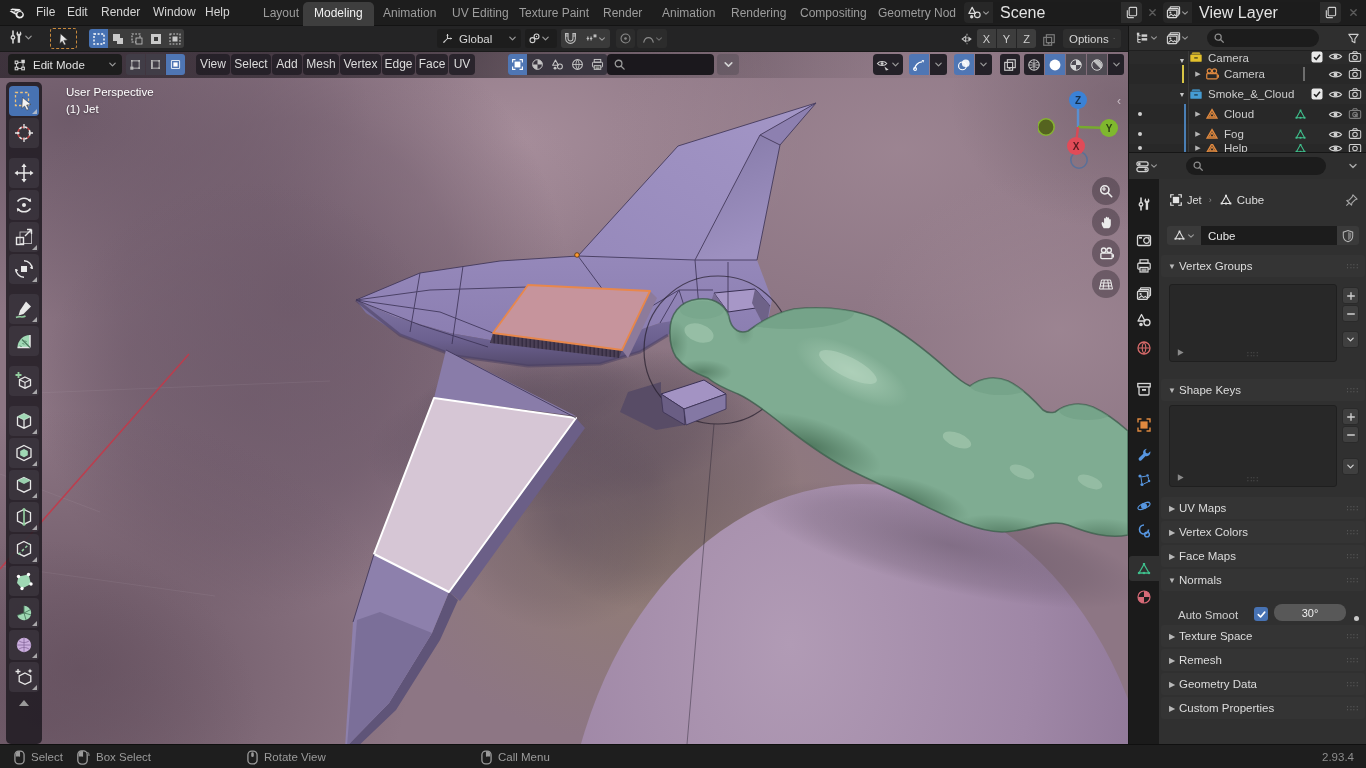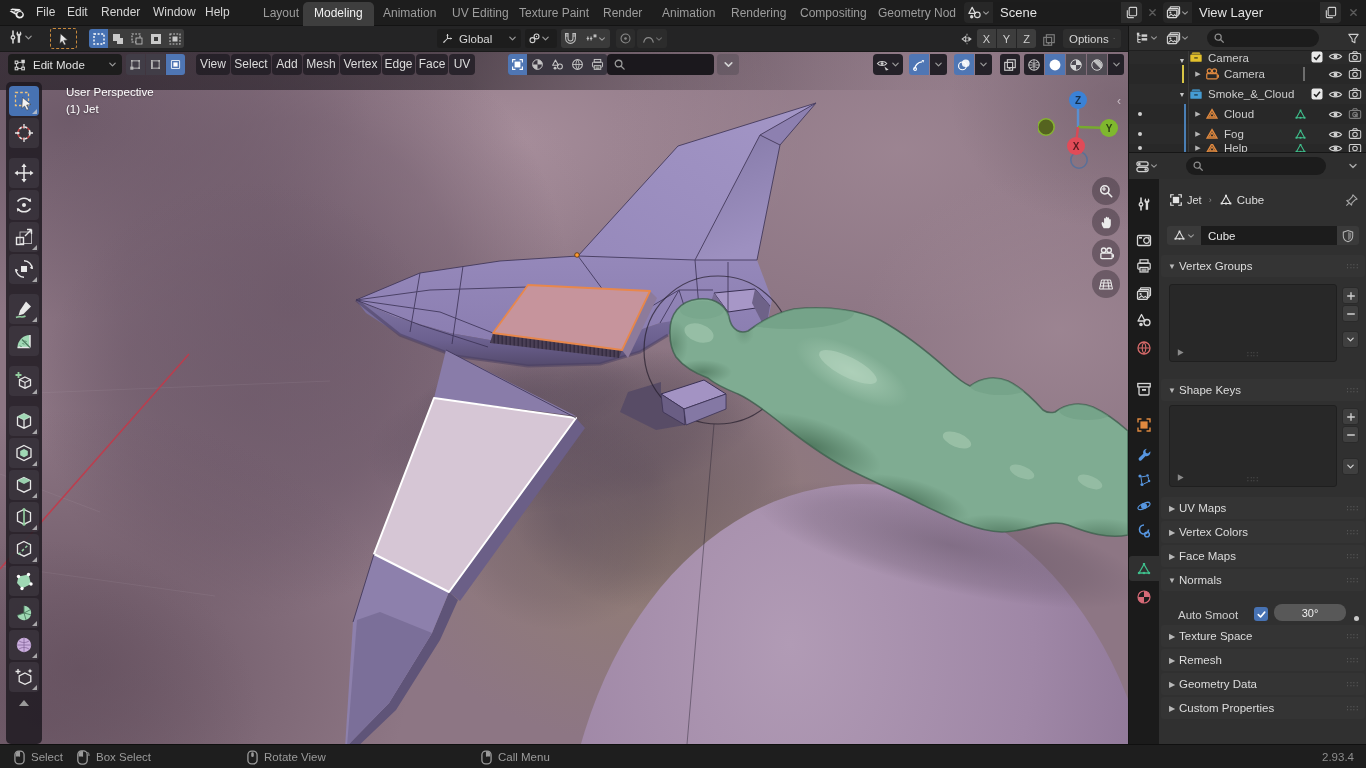--- a/index.html
+++ b/index.html
@@ -7,31 +7,31 @@
 font-family:"Liberation Sans", sans-serif; -webkit-font-smoothing:antialiased; }
 .abs { position:absolute; }
 #stage { position:relative; width:1366px; height:768px; }
 
 #topbar { left:0; top:0; width:1366px; height:26px; background:#1d1d1d; border-bottom:1px solid #131313; }
 .menu-item { position:absolute; top:0; height:25px; line-height:25px; color:#d5d5d5; font-size:12px; }
 .wstab { position:absolute; top:2px; height:24px; line-height:23px; font-size:12px; color:#9d9d9d; padding:0 11px; border-radius:5px 5px 0 0; }
 .wstab.active { background:#3e3e3e; color:#f2f2f2; }
 .idblock { position:absolute; top:2px; height:21px; background:#272727; border-radius:4px; display:flex; align-items:center; }
 .idblock .icon-slot { padding:0 3px; display:flex; align-items:center; }
-.idblock .id-text { background:#1c1c1c; align-self:stretch; display:flex; align-items:center; color:#e3e3e3; font-size:13px; padding:0 7px; flex:1; }
+.idblock .id-text { background:#1c1c1c; align-self:stretch; display:flex; align-items:center; color:#e3e3e3; font-size:16px; padding:0 7px; flex:1; }
 .idblock .copy-btn { padding:0 4px; display:flex; align-items:center; align-self:stretch; background:#2d2d2d; border-radius:0 4px 4px 0; }
 .xbtn { position:absolute; top:2px; width:18px; height:21px; display:flex; align-items:center; justify-content:center; }
 
 #toolsettings { left:0; top:26px; width:1128px; height:26px; background:#242425; border-bottom:1px solid #1a1a1a; }
 .ts-widget { position:absolute; display:flex; align-items:center; }
 .sq-btn { width:19px; height:19px; display:flex; align-items:center; justify-content:center; background:#3d3d3d; }
 
 #viewport { left:0; top:26px; width:1128px; height:718px; background:#8d7684; }
 #scene { position:absolute; left:0; top:0; }
-#vheader { position:absolute; left:0; top:26px; width:1128px; height:38px; background:linear-gradient(90deg, rgba(22,18,24,0.60) 0px, rgba(22,18,24,0.50) 470px, rgba(24,20,26,0.28) 640px, rgba(24,20,26,0.10) 820px, rgba(24,20,26,0.04) 900px, rgba(24,20,26,0) 1000px); }
+#vheader { position:absolute; left:0; top:26px; width:1128px; height:26px; background:linear-gradient(90deg, rgba(22,18,24,0.60) 0px, rgba(22,18,24,0.50) 470px, rgba(24,20,26,0.28) 640px, rgba(24,20,26,0.10) 820px, rgba(24,20,26,0.04) 900px, rgba(24,20,26,0) 1000px); }
 .vh-pill { position:absolute; top:2px; height:21px; line-height:21px; border-radius:4px; background:rgba(32,28,35,0.82); color:#dcdcdc; font-size:12px; text-align:center; }
 .vp-text { position:absolute; color:#ffffff; font-size:11.5px; text-shadow:0 1px 2px rgba(0,0,0,0.35); }
 
 #ltoolbar { position:absolute; left:6px; top:56px; width:36px; padding:2px 0; background:rgba(30,26,33,0.85); border-radius:5px; }
 .tool-btn { position:relative; width:30px; height:30px; margin:2px auto 2px auto; border-radius:4px; background:rgba(69,63,72,0.55); display:flex; align-items:center; justify-content:center; }
 .tool-btn.active { background:#4772b3; }
 .tool-gap { height:6px; }
 .subtool:after { content:""; position:absolute; right:2px; bottom:2px; border-style:solid; border-width:0 0 5px 5px; border-color:transparent transparent #cfcfcf transparent; opacity:0.75; }
 
 .nav-circle { position:absolute; width:28px; height:28px; border-radius:50%; background:rgba(66,53,63,0.5); display:flex; align-items:center; justify-content:center; }

